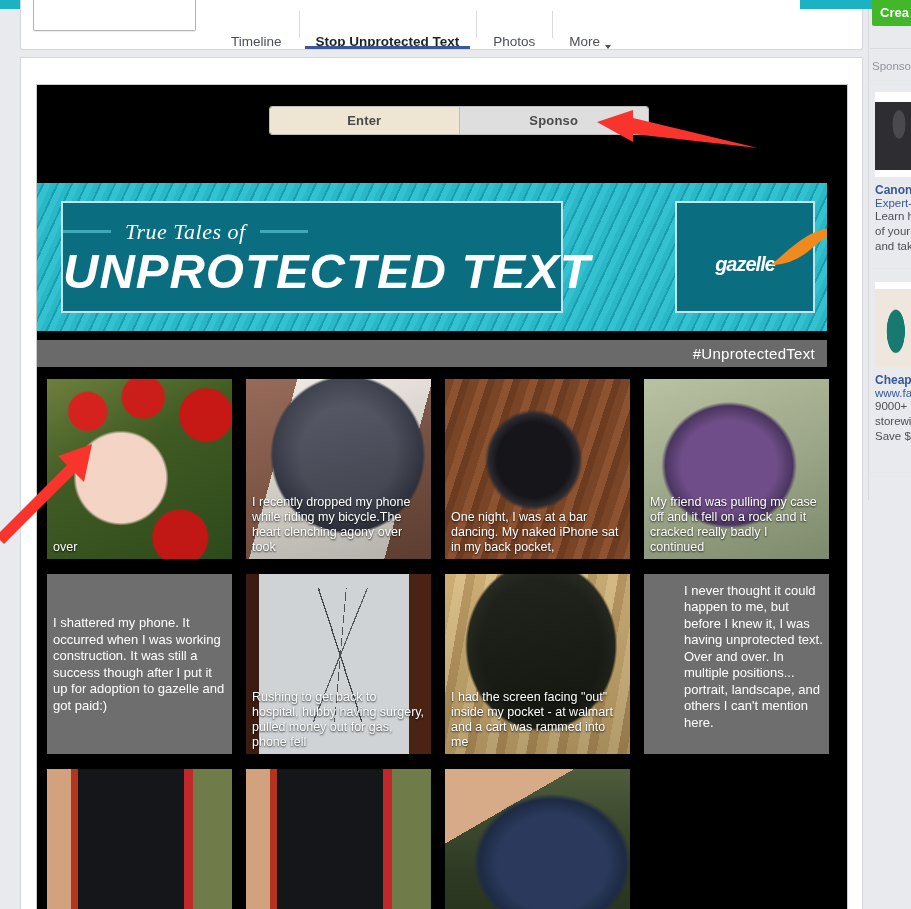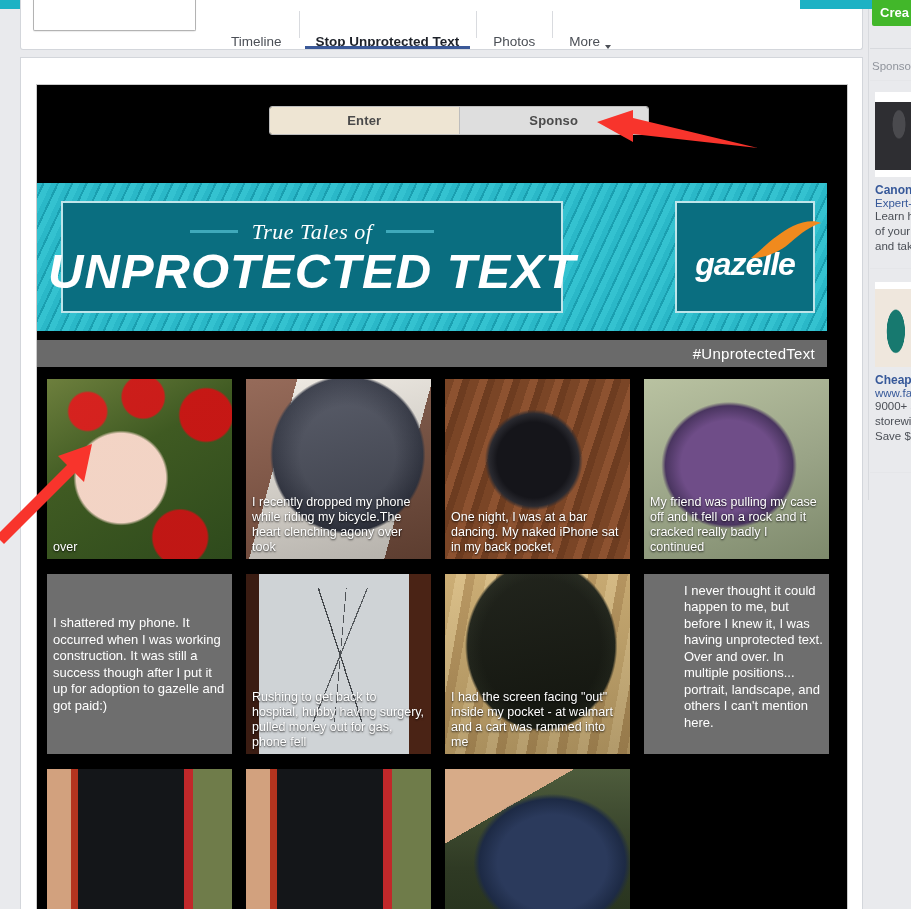--- a/index.html
+++ b/index.html
@@ -83,39 +83,39 @@
     background:
       repeating-linear-gradient(115deg,
         #2ab8c8 0px, #2ab8c8 5px,
         #1a9fb0 5px, #1a9fb0 7px,
         #34c2d0 7px, #34c2d0 13px);
     overflow: hidden;
   }
   .banner-main {
     position: absolute; left: 24px; top: 18px; width: 502px; height: 112px;
     background: #0a6e80; border: 2px solid #bfe5ea;
-    display: flex; flex-direction: column; align-items: center; justify-content: center;
+    display: flex; flex-direction: column; align-items: flex-start; justify-content: center;
   }
   .banner-sub {
     display: flex; align-items: center; gap: 14px;
     color: #fff; font-size: 22px; font-style: italic; font-family: "Liberation Serif", serif;
     letter-spacing: .5px; margin-bottom: 2px;
   }
   .banner-sub .rule { display:block; width: 48px; height: 3px; background: #3fa9bb; }
   .banner-title {
     color: #fff; font-size: 49px; font-weight: bold; font-style: italic;
     letter-spacing: 1px; line-height: 1; white-space: nowrap;
   }
   .banner-logo {
     position: absolute; left: 638px; top: 18px; width: 140px; height: 112px;
     background: #0a6e80; border: 2px solid #bfe5ea;
     display: flex; align-items: center; justify-content: center;
   }
   .logo-text {
-    position: relative; color: #fff; font-size: 32px; font-style: italic; font-weight: bold;
+    position: relative; color: #fff; font-size: 20px; font-style: italic; font-weight: bold;
     font-family: "Liberation Sans", sans-serif; letter-spacing: -1px; margin-top: 14px;
   }
   .logo-swoosh { position: absolute; left: 52px; top: -26px; }
 
   
   .hash-bar {
     position: absolute; left: 0px; top: 255px; width: 790px; height: 27px;
     background: #6a6a6a; display: flex; align-items: center; justify-content: flex-end;
   }
   .hash-text { color: #fff; font-size: 15px; padding-right: 12px; letter-spacing: .3px; }

